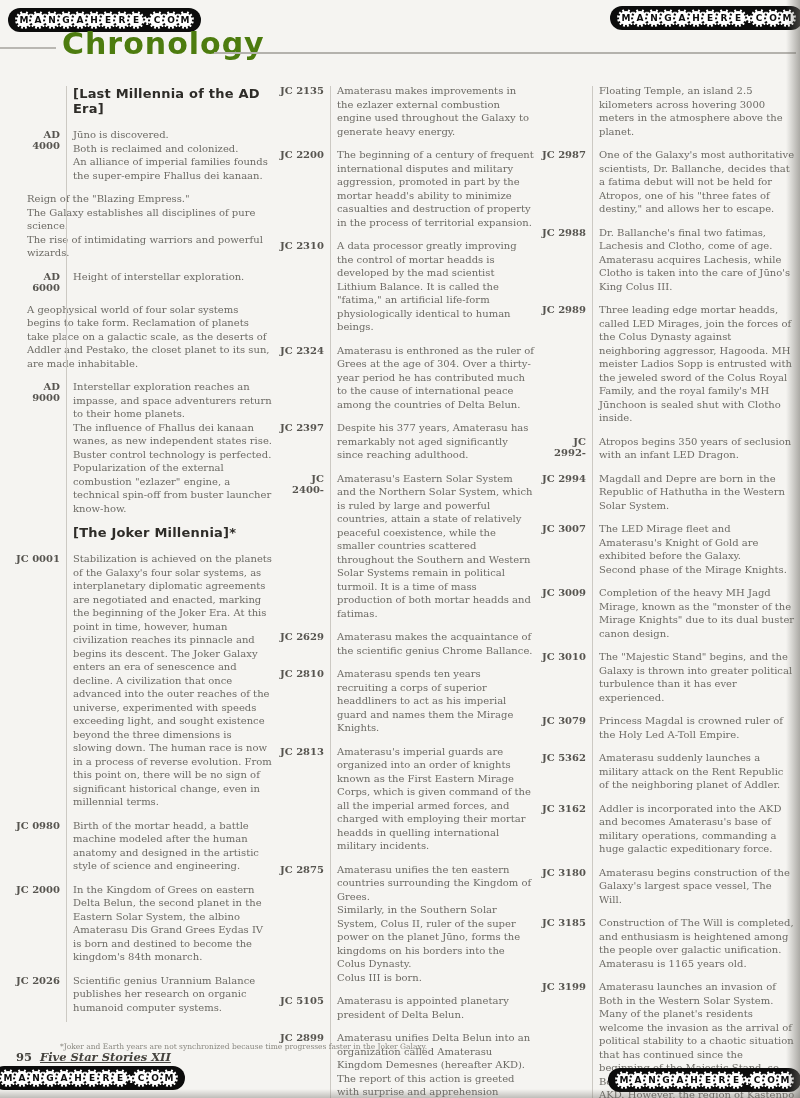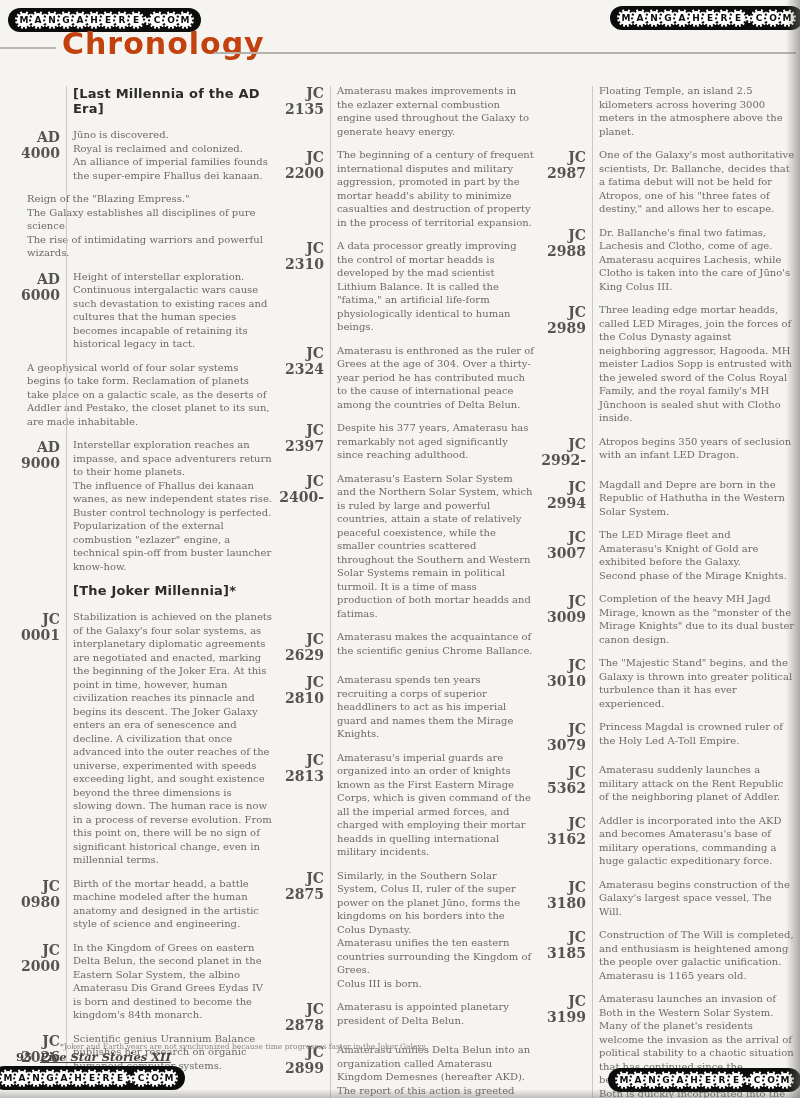--- a/index.html
+++ b/index.html
@@ -19,32 +19,32 @@
     box-sizing:border-box;color:#0c0c0c;font:bold 9px "DejaVu Sans",sans-serif;
     display:flex;align-items:center;justify-content:center;margin-left:-4px;flex:none;}
   .gear:first-child{margin-left:0;}
   .gear.dot{width:9px;height:9px;border-width:2px;margin-left:-2px;}
   .logo.tl{left:8px;top:8px;}
   .logo.tr{left:610px;top:6px;}
   .logo.bl{left:-8px;top:1066px;}
   .logo.br{left:608px;top:1068px;}
   
   .title{position:absolute;left:62px;top:26px;font:bold 30px "DejaVu Sans",sans-serif;
-    color:#c2410c;letter-spacing:1px;}
+    color:#4d7c0f;letter-spacing:1px;}
   .rule-left{position:absolute;left:0;top:47px;width:56px;height:2px;background:#b9b7b2;}
   .rule-right{position:absolute;left:214px;top:52px;width:582px;height:2px;background:#b4b2ad;}
   
   .col{position:absolute;top:84px;}
   .col::before{content:"";position:absolute;left:52px;top:2px;bottom:2px;width:1px;background:#ccc9c3;}
   .col1{left:14px;width:258px;}
   .col2{left:278px;width:256px;}
   .col3{left:540px;width:256px;}
   .entry{display:flex;margin-bottom:10px;}
   .entry .date{width:46px;flex:none;text-align:right;
-    font-family:"DejaVu Serif",serif;font-weight:bold;font-size:14px;
+    font-family:"DejaVu Serif",serif;font-weight:bold;font-size:10px;
     color:#56544f;padding-top:1px;}
   .entry .text{flex:1;padding-left:13px;
     font-size:10px;line-height:13.5px;color:#6d6b65;}
   .line{margin:0;}
   .section-header{margin:2px 0 12px 59px;font:bold 13px "DejaVu Sans",sans-serif;
     color:#2e2c28;letter-spacing:.2px;}
   .section-header.later{margin-top:4px;}
   
   .footnote{position:absolute;left:60px;top:1042px;font-size:7.5px;color:#8a8880;}
   .pageline{position:absolute;left:16px;top:1050px;font-size:11.5px;font-weight:bold;color:#45433e;}
@@ -89,36 +89,35 @@
   <div class="title">Chronology</div>
   <div class="rule-left"></div>
   <div class="rule-right"></div>
 
   <div class="col col1">
       <div class="section-header">[Last Millennia of the AD Era]</div>
       <div class="entry">
         <div class="date">AD 4000</div>
         <div class="text">
           <div class="line">Jūno is discovered.</div>
-          <div class="line">Royal is reclaimed and colonized.</div>
+          <div class="line">Both is reclaimed and colonized.</div>
           <div class="line">An alliance of imperial families founds the super-empire Fhallus dei kanaan.</div>
         </div>
       </div>
       <div class="entry">
         <div class="text">
           <div class="line">Reign of the "Blazing Empress."</div>
           <div class="line">The Galaxy establishes all disciplines of pure science.</div>
           <div class="line">The rise of intimidating warriors and powerful wizards.</div>
         </div>
       </div>
       <div class="entry">
         <div class="date">AD 6000</div>
         <div class="text">
           <div class="line">Height of interstellar exploration.</div>
-          <div class="line">Continuous intergalactic wars cause such devastation to existing races and cultures that the human species becomes incapable of retaining its historical legacy in tact.</div>
         </div>
       </div>
       <div class="entry">
         <div class="text">
           <div class="line">A geophysical world of four solar systems begins to take form. Reclamation of planets take place on a galactic scale, as the deserts of Addler and Pestako, the closet planet to its sun, are made inhabitable.</div>
         </div>
       </div>
       <div class="entry">
         <div class="date">AD 9000</div>
         <div class="text">
@@ -205,27 +204,27 @@
       </div>
       <div class="entry">
         <div class="date">JC 2813</div>
         <div class="text">
           <div class="line">Amaterasu's imperial guards are organized into an order of knights known as the First Eastern Mirage Corps, which is given command of the all the imperial armed forces, and charged with employing their mortar headds in quelling international military incidents.</div>
         </div>
       </div>
       <div class="entry">
         <div class="date">JC 2875</div>
         <div class="text">
+          <div class="line">Amaterasu unifies the ten eastern countries surrounding the Kingdom of Grees.</div>
           <div class="line">Similarly, in the Southern Solar System, Colus II, ruler of the super power on the planet Jūno, forms the kingdoms on his borders into the Colus Dynasty.</div>
-          <div class="line">Amaterasu unifies the ten eastern countries surrounding the Kingdom of Grees.</div>
           <div class="line">Colus III is born.</div>
         </div>
       </div>
       <div class="entry">
-        <div class="date">JC 2878</div>
+        <div class="date">JC 5105</div>
         <div class="text">
           <div class="line">Amaterasu is appointed planetary president of Delta Belun.</div>
         </div>
       </div>
       <div class="entry">
         <div class="date">JC 2899</div>
         <div class="text">
           <div class="line">Amaterasu unifies Delta Belun into an organization called Amaterasu Kingdom Demesnes (hereafter AKD). The report of this action is greeted with surprise and apprehension throughout the Galaxy.</div>
         </div>
       </div>

